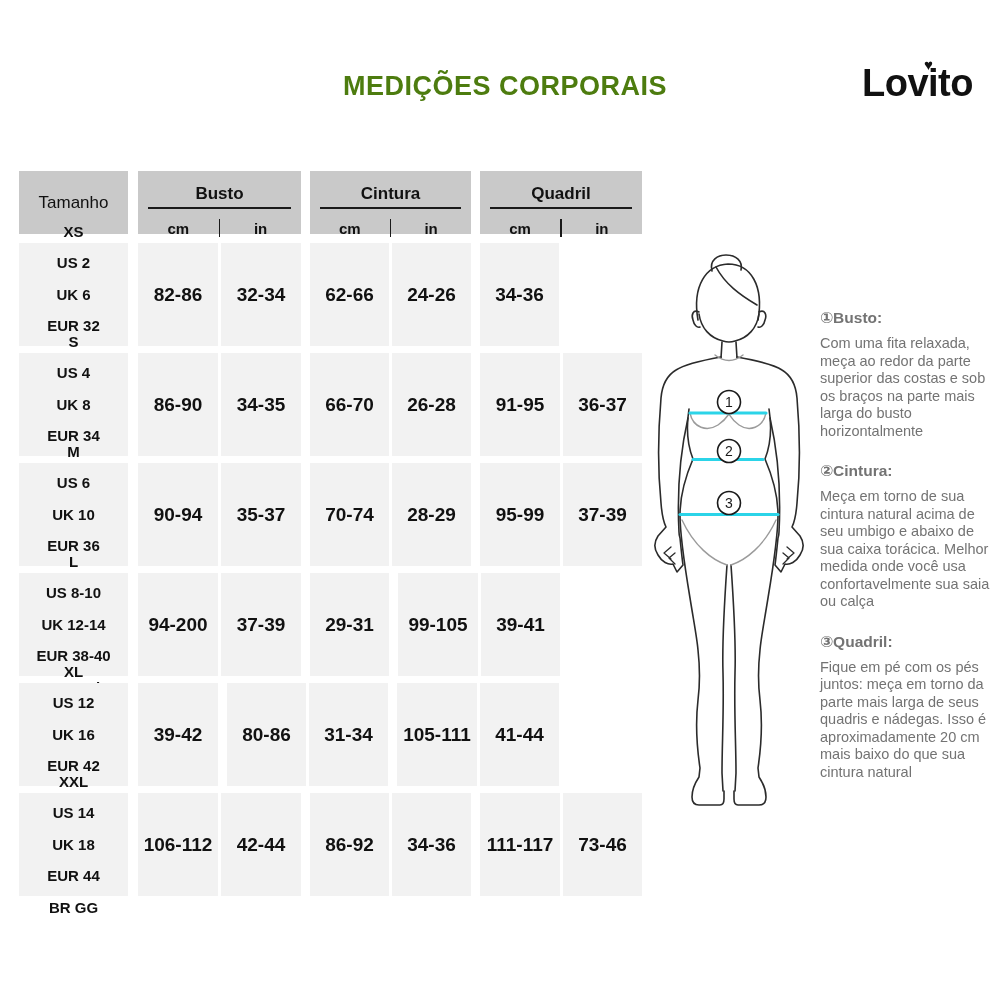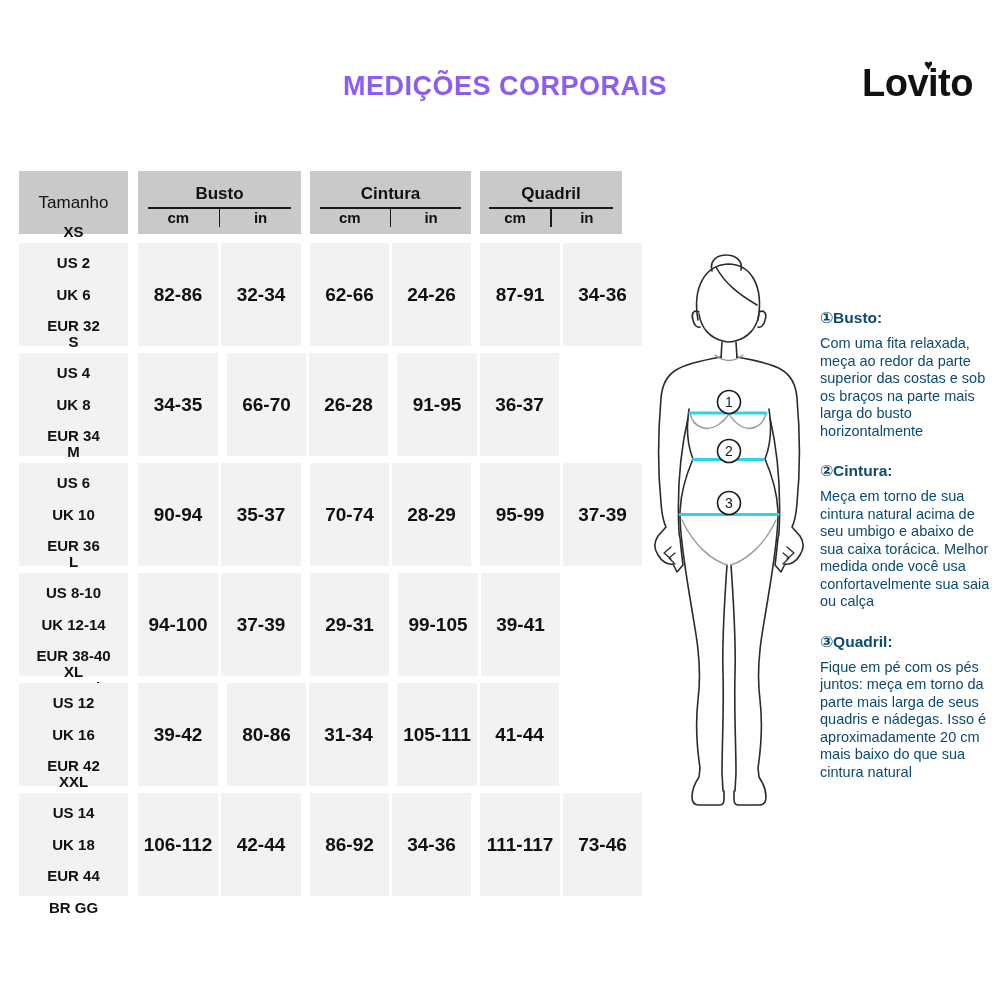--- a/index.html
+++ b/index.html
@@ -4,54 +4,54 @@
 <style>
   * { margin:0; padding:0; box-sizing:border-box; }
   html,body { background:#fff; }
   .page {
     position:relative; width:1000px; height:1000px; background:#ffffff;
     font-family:"Liberation Sans","DejaVu Sans",sans-serif; color:#111; overflow:hidden;
   }
   
   .title {
     position:absolute; left:343px; top:71px;
-    font-size:27px; font-weight:bold; letter-spacing:.5px; color:#8b5cf6;
+    font-size:27px; font-weight:bold; letter-spacing:.5px; color:#4d7c0f;
   }
   .logo {
     position:absolute; left:862px; top:62px;
     font-size:38px; font-weight:bold; letter-spacing:-.5px; color:#111;
   }
   .logo .heart-dot{
     position:absolute; left:62px; top:-6px; font-size:15px; color:#111;
   }
   .logo .heart-dot::after{ content:'\2665'; }
   
   .size-table { position:absolute; left:19px; top:171px; width:623px; }
   .thead { display:flex; height:63px; margin-bottom:9px; }
   .hbox { background:#c9c9c9; }
   .h-size { width:109px; margin-right:10px; display:flex; align-items:center; justify-content:center;
             font-size:17px; font-weight:normal; }
   .h-group { width:163px; margin-right:9px; padding-top:12px; }
   .h-group:last-child { margin-right:0; }
   .h-group .g-label { text-align:center; font-size:17px; font-weight:bold; line-height:22px; }
   .h-group .g-rule { height:0; border-top:2px solid #1a1a1a; margin:2px auto 0; width:88%; }
-  .h-group .g-units { display:flex; align-items:flex-start; height:28px; }
+  .h-group .g-units { display:flex; align-items:flex-end; height:28px; }
   .h-group .g-units .u { flex:1; text-align:center; font-size:15px; font-weight:bold; }
   .h-group .g-units .u-div { width:1.5px; height:18px; background:#1a1a1a; }
   .trow { display:flex; height:103px; margin-bottom:7px; }
   .cell { background:#f2f2f2; display:flex; align-items:center; justify-content:center;gap:12px; }
   .c-size { width:109px; margin-right:10px; flex-direction:column; }
   .c-size div { font-size:15px; font-weight:bold; line-height:19.5px; text-align:center; }
   .c-val { font-size:19px; font-weight:bold; }
   .w80 { width:80px; } .w79 { width:79px; }
   .mr3 { margin-right:3px; } .mr9 { margin-right:9px; }
   
   .figure-wrap { position:absolute; left:630px; top:248px; width:200px; height:570px; }
   
-  .notes { position:absolute; left:820px; top:309px; width:174px; color:#0c4a6e; }
+  .notes { position:absolute; left:820px; top:309px; width:174px; color:#737373; }
   .note { margin-bottom:22px; }
   .note h3 { font-size:15.5px; font-weight:bold; margin-bottom:8px; }
   .note p { font-size:14.5px; line-height:17.5px; }
 </style>
 </head>
 <body>
 
 <div class="page">
 
   <div class="title">MEDIÇÕES CORPORAIS</div>
@@ -79,21 +79,21 @@
       <div class="hbox h-group" style="width:161px">
         <div class="g-label">Cintura</div>
         <div class="g-rule"></div>
         <div class="g-units">
           <div class="u">cm</div>
           <div class="u-div"></div>
           <div class="u">in</div>
         </div>
       </div>
 
-      <div class="hbox h-group" style="width:142px">
+      <div class="hbox h-group" style="width:162px">
         <div class="g-label">Quadril</div>
         <div class="g-rule"></div>
         <div class="g-units">
           <div class="u">cm</div>
           <div class="u-div"></div>
           <div class="u">in</div>
         </div>
       </div>
     </div>
 
@@ -103,32 +103,32 @@
           <div>XS</div>
           <div>US 2</div>
           <div>UK 6</div>
           <div>EUR 32</div>
           <div>BR PP</div>
         </div>
         <div class="cell c-val w80 mr3">82-86</div>
         <div class="cell c-val w80 mr9">32-34</div>
         <div class="cell c-val w79 mr3">62-66</div>
         <div class="cell c-val w79 mr9">24-26</div>
-        <div class="cell c-val w80 mr3">87-91</div>
         <div class="cell c-val w79">34-36</div>
       </div>
 
       <div class="trow">
         <div class="cell c-size">
           <div>S</div>
           <div>US 4</div>
           <div>UK 8</div>
           <div>EUR 34</div>
           <div>BR P</div>
         </div>
+        <div class="cell c-val w80 mr3">86-90</div>
         <div class="cell c-val w80 mr9">34-35</div>
         <div class="cell c-val w79 mr3">66-70</div>
         <div class="cell c-val w79 mr9">26-28</div>
         <div class="cell c-val w80 mr3">91-95</div>
         <div class="cell c-val w79">36-37</div>
       </div>
 
       <div class="trow">
         <div class="cell c-size">
           <div>M</div>
@@ -146,21 +146,21 @@
       </div>
 
       <div class="trow">
         <div class="cell c-size">
           <div>L</div>
           <div>US 8-10</div>
           <div>UK 12-14</div>
           <div>EUR 38-40</div>
           <div>BR M maior</div>
         </div>
-        <div class="cell c-val w80 mr3">94-100</div>
+        <div class="cell c-val w80 mr3">94-200</div>
         <div class="cell c-val w80 mr9">37-39</div>
         <div class="cell c-val w79 mr9">29-31</div>
         <div class="cell c-val w80 mr3">99-105</div>
         <div class="cell c-val w79">39-41</div>
       </div>
 
       <div class="trow">
         <div class="cell c-size">
           <div>XL</div>
           <div>US 12</div>

